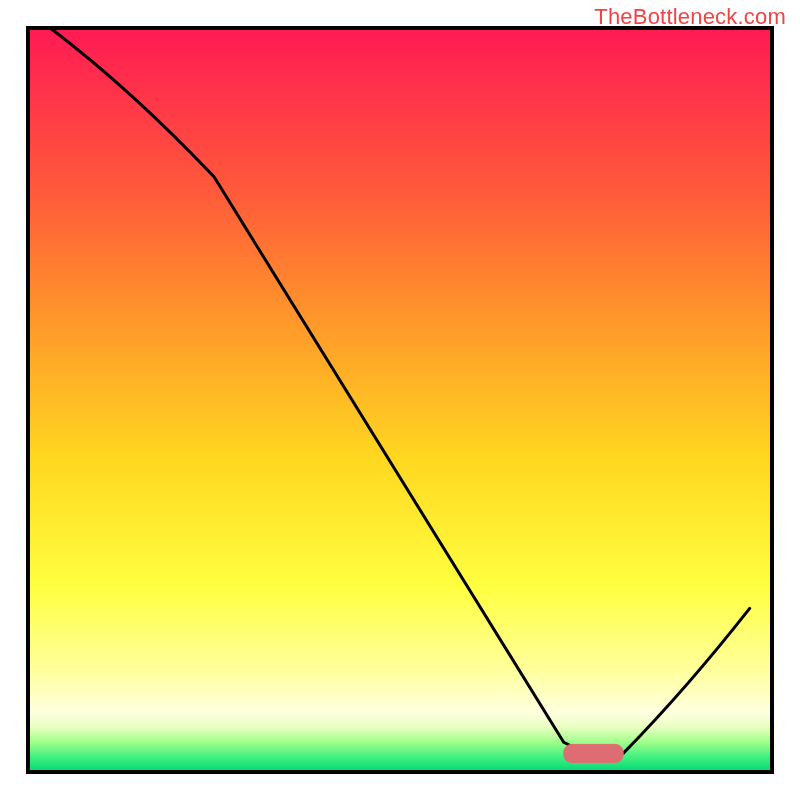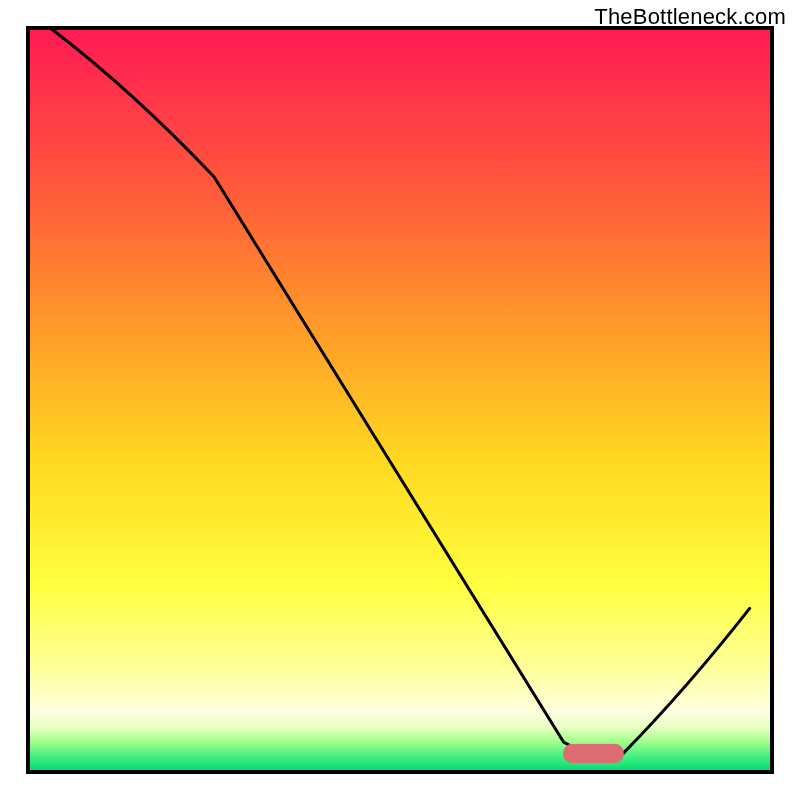--- a/index.html
+++ b/index.html
@@ -13,21 +13,21 @@
   }
   .stage {
     position: relative;
     width: 800px;
     height: 800px;
   }
   .watermark {
     position: absolute;
     top: 4px;
     right: 14px;
-    color: #000000;
+    color: #ef4444;
     font-size: 22px;
     font-weight: 400;
     letter-spacing: 0.2px;
     z-index: 4;
   }
   svg.chart-svg {
     position: absolute;
     top: 0;
     left: 0;
   }

